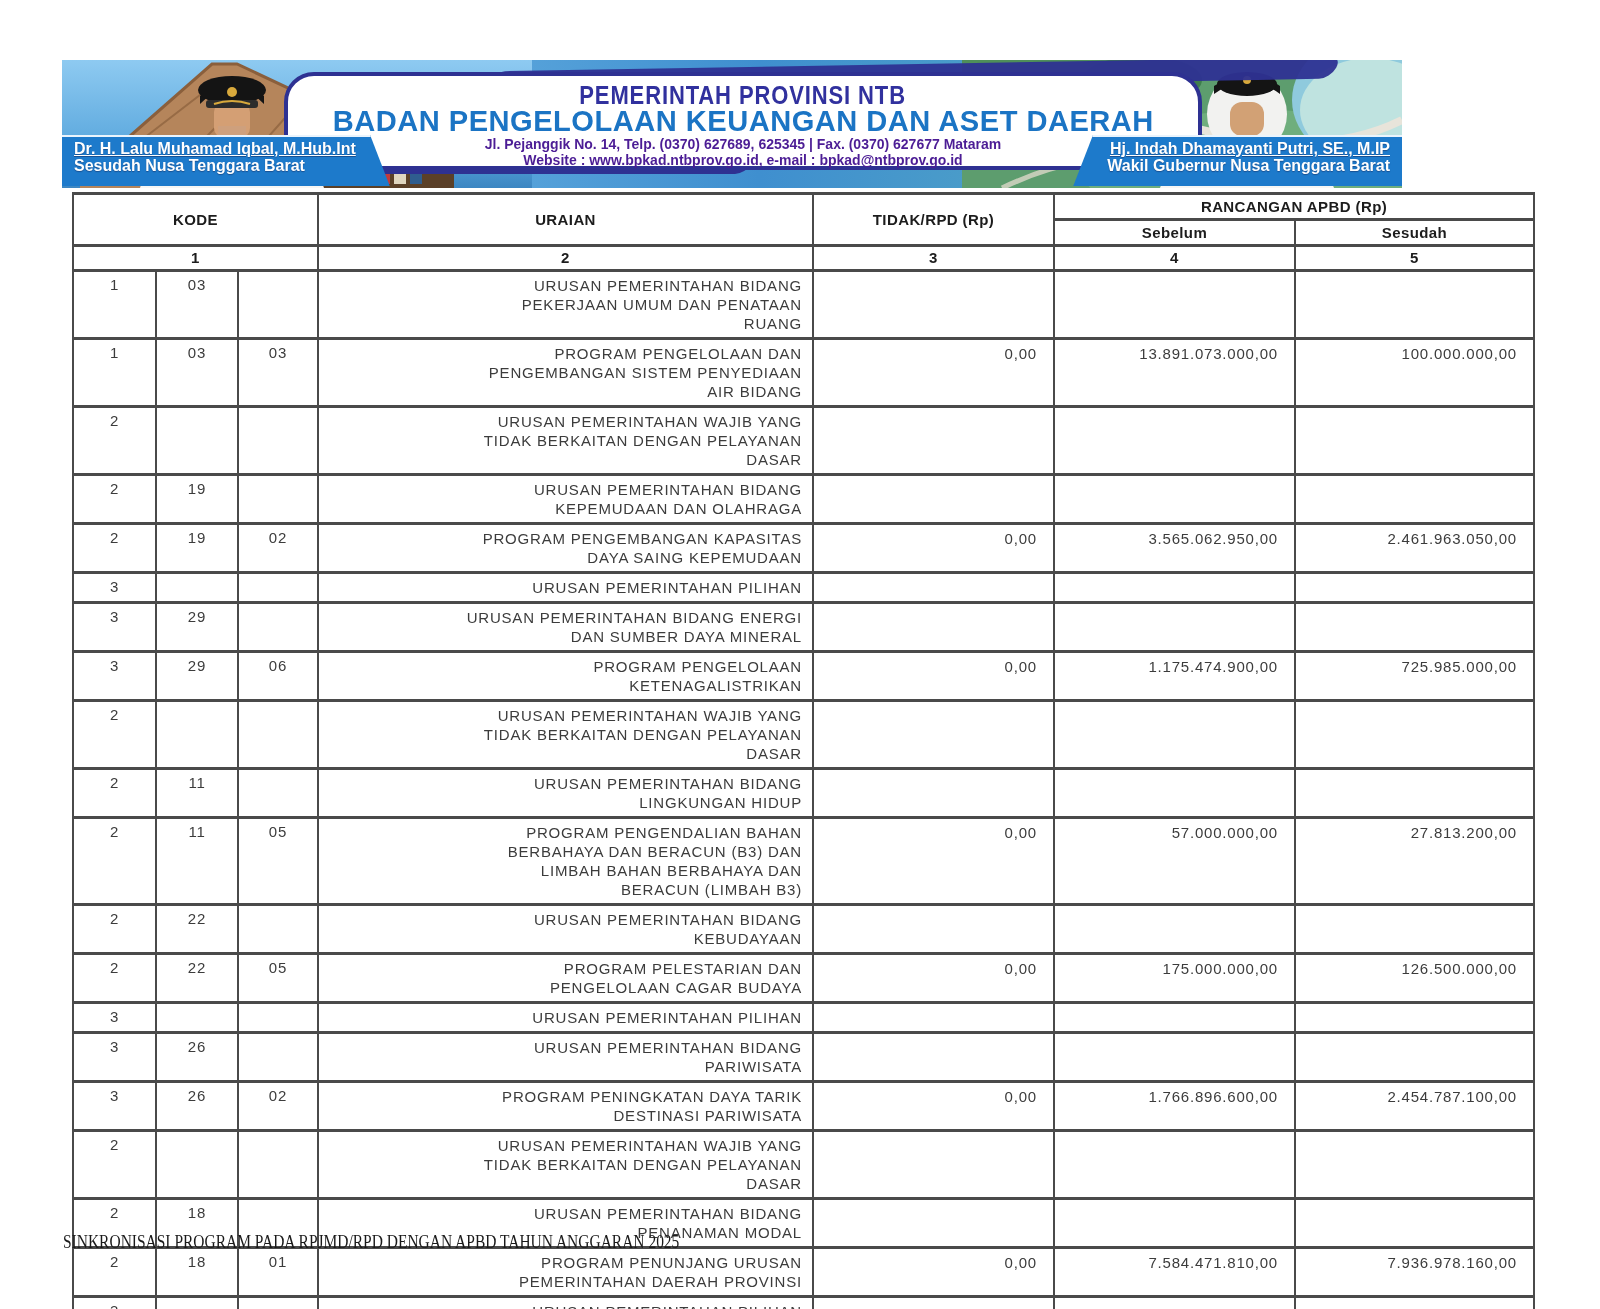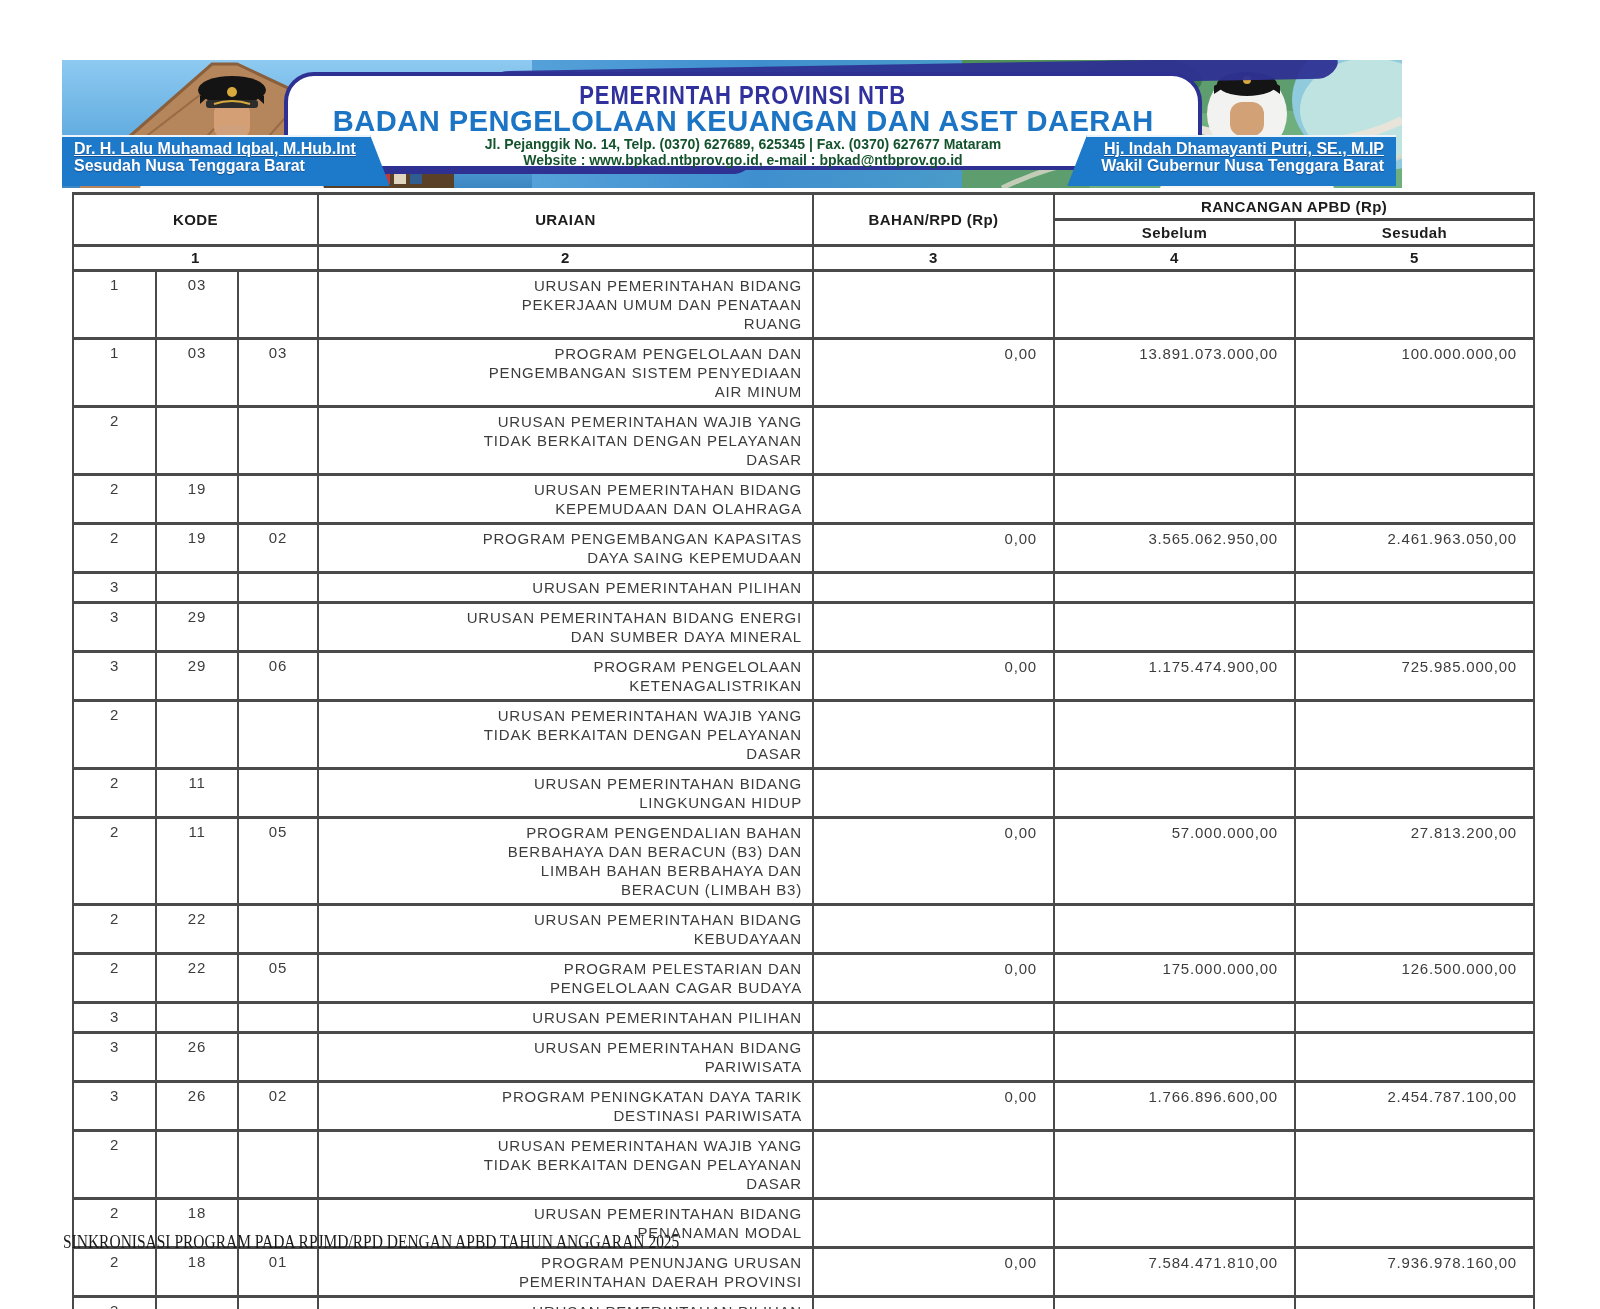--- a/index.html
+++ b/index.html
@@ -18,27 +18,27 @@
   .swoosh.top{left:430px;width:840px;height:22px;top:4px;border-radius:12px;transform:skewX(-30deg) rotate(-1deg);opacity:.95;}
   .swoosh.bottomleft{left:150px;width:540px;height:20px;bottom:14px;border-radius:10px;transform:skewX(-35deg);}
   .swoosh.bottomright{right:240px;width:420px;height:16px;bottom:26px;border-radius:8px;transform:skewX(-35deg);}
 
   .panel{position:absolute;left:222px;top:12px;width:918px;height:98px;background:#ffffff;
          border:4px solid #2e3192;border-radius:30px;text-align:center;padding-top:6px;box-sizing:border-box;}
   .panel .gov{font-size:25px;font-weight:800;color:#31319e;letter-spacing:1px;line-height:26px;
               display:inline-block;transform:scaleX(0.88);transform-origin:center;}
   .panel .agency{font-size:30px;font-weight:800;color:#1b74c4;letter-spacing:0.5px;line-height:30px;
                  display:inline-block;transform:scaleX(0.97);transform-origin:center;margin-top:-2px;}
-  .panel .addr,.panel .web{font-size:14px;font-weight:700;color:#14532d;line-height:16px;}
+  .panel .addr,.panel .web{font-size:14px;font-weight:700;color:#4c1d95;line-height:16px;}
 
   .ribbon{position:absolute;bottom:2px;background:#1d7acb;color:#ffffff;font-weight:700;font-size:16px;
           line-height:17px;padding:3px 12px 12px 12px;text-shadow:0 1px 1px rgba(20,40,90,.5);
           border-top:2px solid #eaf4fd;}
   .ribbon.left{left:0;clip-path:polygon(0 0,94% 0,100% 100%,0 100%);padding-right:34px;}
-  .ribbon.right{right:6px;clip-path:polygon(6% 0,100% 0,100% 100%,0 100%);padding-left:34px;text-align:right;}
+  .ribbon.right{right:0;clip-path:polygon(6% 0,100% 0,100% 100%,0 100%);padding-left:34px;text-align:right;}
   .ribbon .nm{text-decoration:underline;}
 
   
   .tablewrap{position:absolute;left:72px;top:192px;}
   table.budget{border-collapse:collapse;table-layout:fixed;width:1461px;background:#fff;}
   table.budget th, table.budget td{border:2px solid #4a4a4a;border-top-width:3px;border-bottom-width:3px;
         vertical-align:top;color:#3c3c3c;font-size:15px;letter-spacing:0.8px;box-sizing:border-box;}
   table.budget th{color:#1c1c1c;font-weight:700;text-align:center;vertical-align:middle;
         padding:3px 4px;letter-spacing:0.4px;}
   td.k{text-align:center;padding:4px 2px;line-height:18px;}
@@ -139,21 +139,21 @@
           <col style="width:80px">
         <col style="width:495px">
           <col style="width:241px">
           <col style="width:241px">
           <col style="width:239px">
       </colgroup>
       <thead>
         <tr>
           <th colspan="3" rowspan="2">KODE</th>
           <th rowspan="2">URAIAN</th>
-          <th rowspan="2">BAHAN/RPD (Rp)</th>
+          <th rowspan="2">TIDAK/RPD (Rp)</th>
           <th colspan="2">RANCANGAN APBD (Rp)</th>
         </tr>
         <tr>
           <th>Sebelum</th>
           <th>Sesudah</th>
         </tr>
         <tr class="numrow">
           <td colspan="3">1</td>
           <td>2</td>
           <td>3</td>
@@ -172,21 +172,21 @@
       <td class="n"></td>
       <td class="n"></td>
       <td class="n"></td>
     </tr>
           <tr>
       <td class="k">1</td>
       <td class="k">03</td>
       <td class="k">03</td>
       <td class="u">PROGRAM PENGELOLAAN DAN
 PENGEMBANGAN SISTEM PENYEDIAAN
-AIR MINUM</td>
+AIR BIDANG</td>
       <td class="n">0,00</td>
       <td class="n">13.891.073.000,00</td>
       <td class="n">100.000.000,00</td>
     </tr>
           <tr>
       <td class="k">2</td>
       <td class="k"></td>
       <td class="k"></td>
       <td class="u">URUSAN PEMERINTAHAN WAJIB YANG
 TIDAK BERKAITAN DENGAN PELAYANAN

